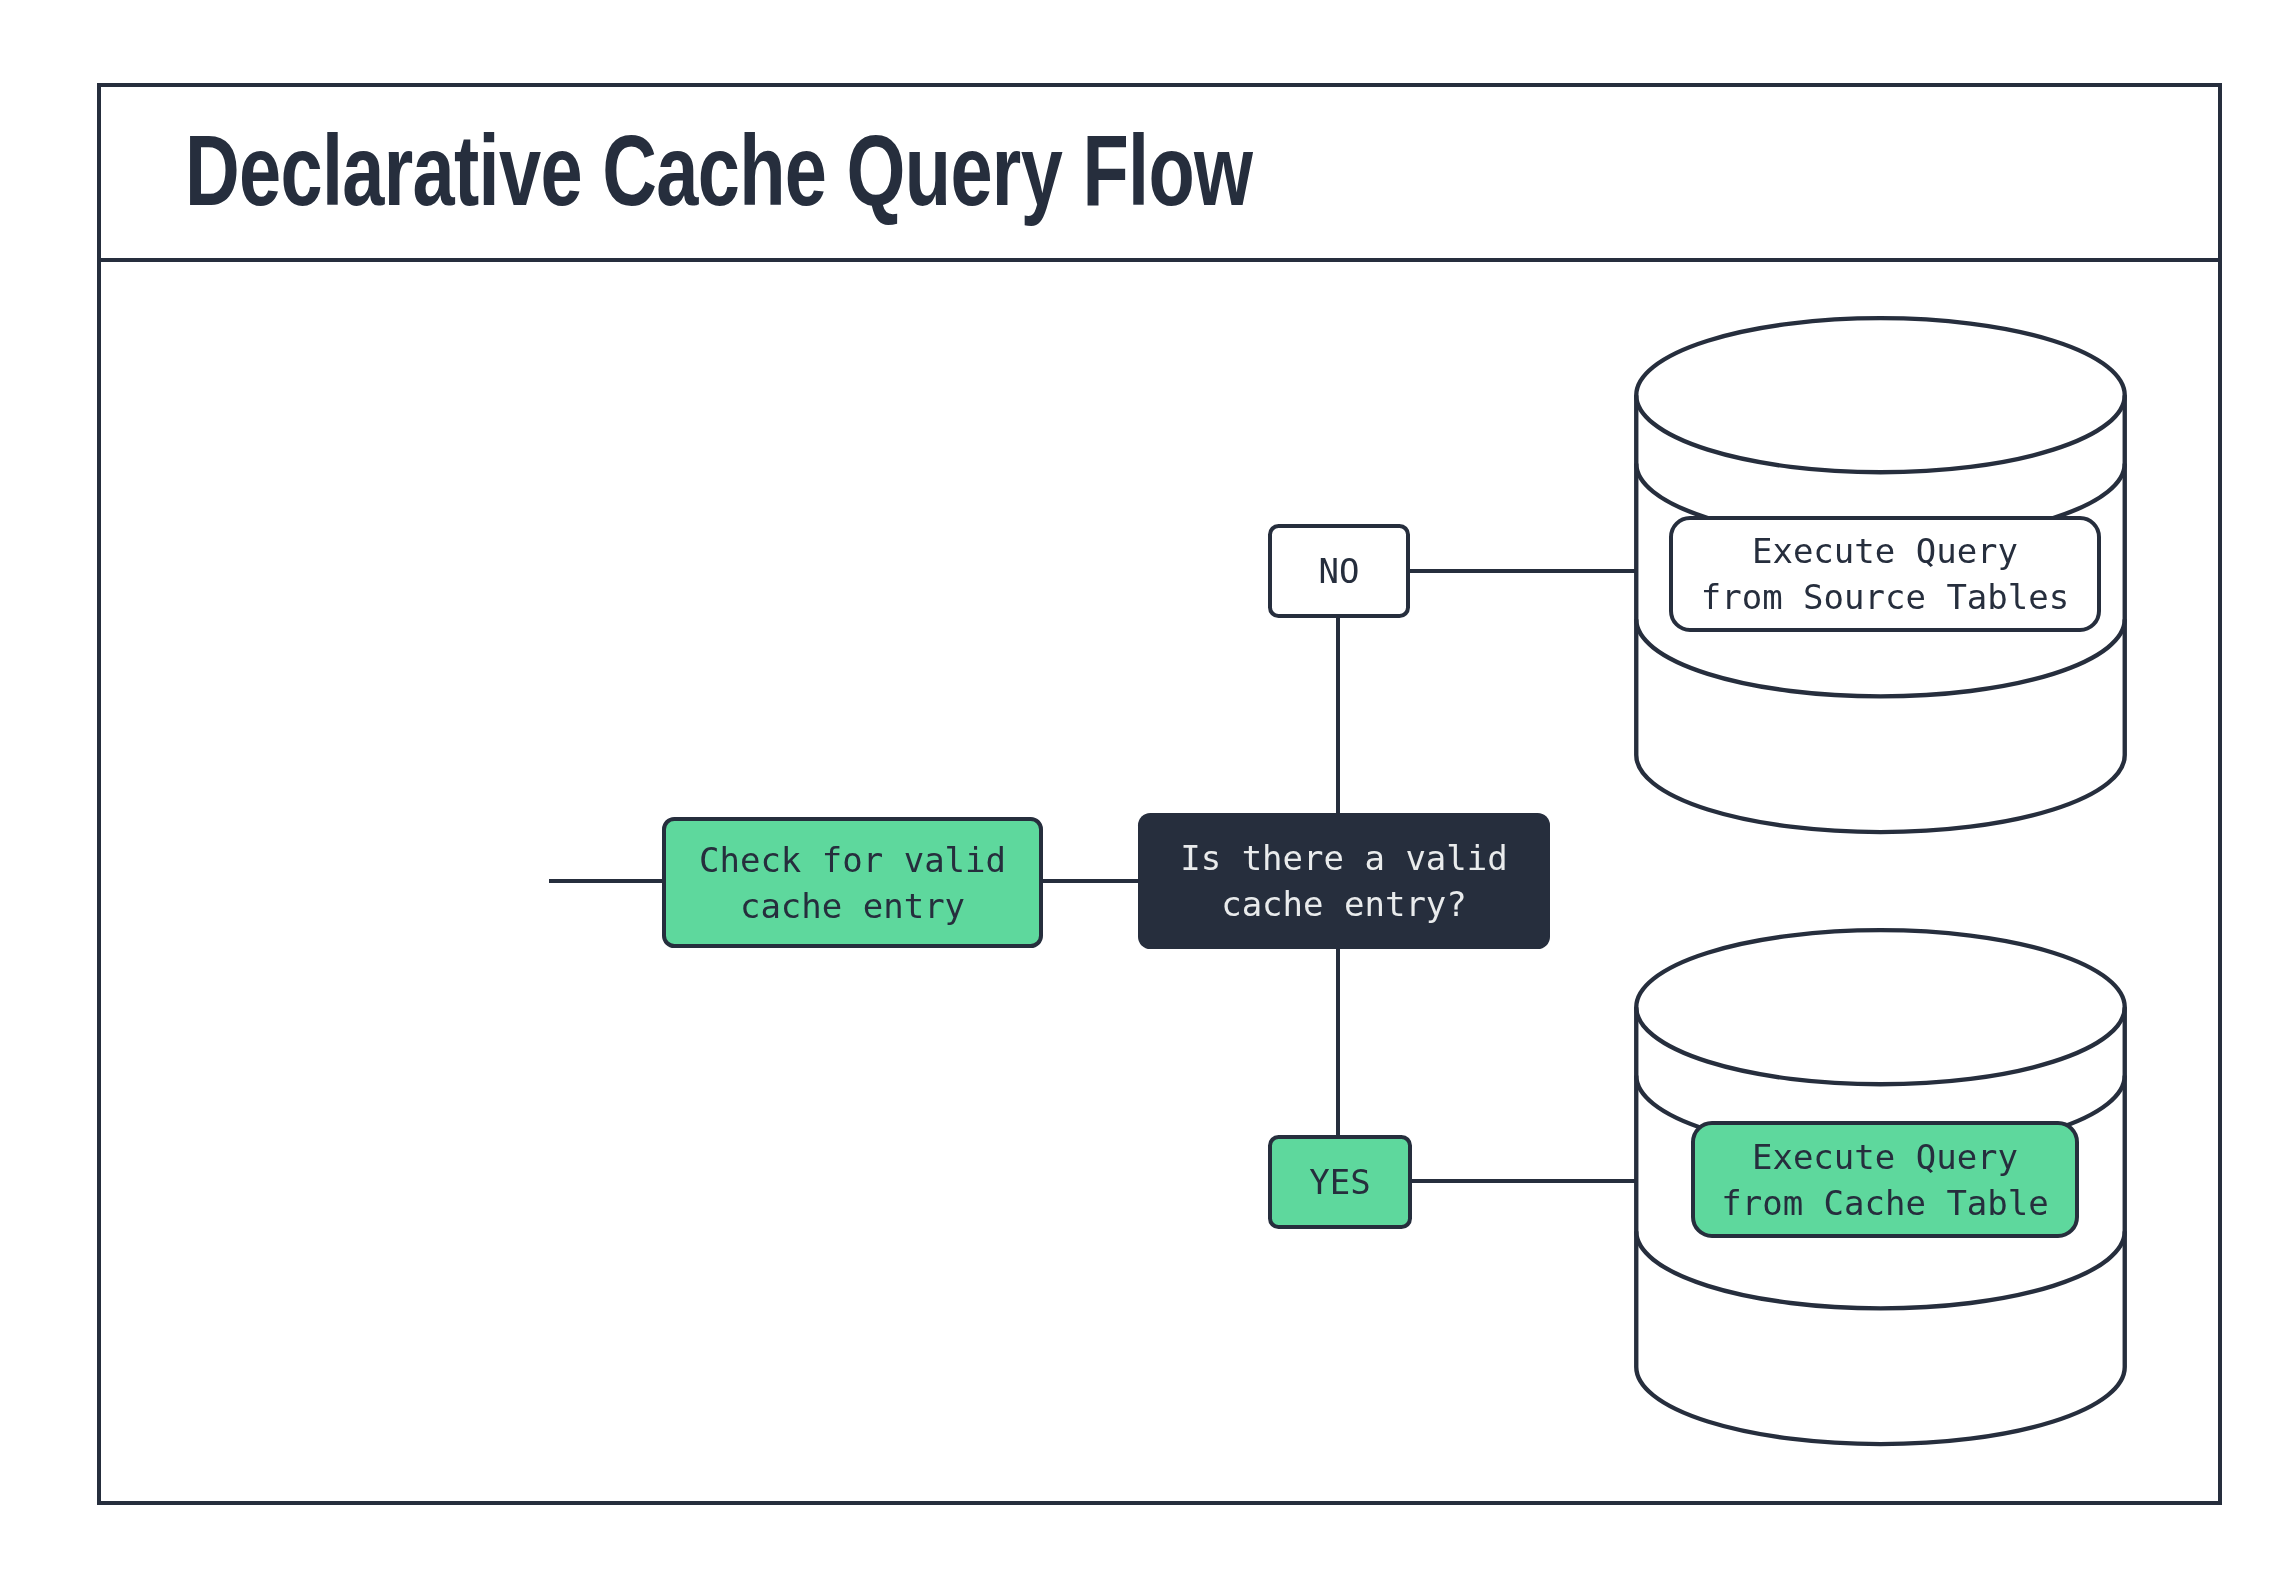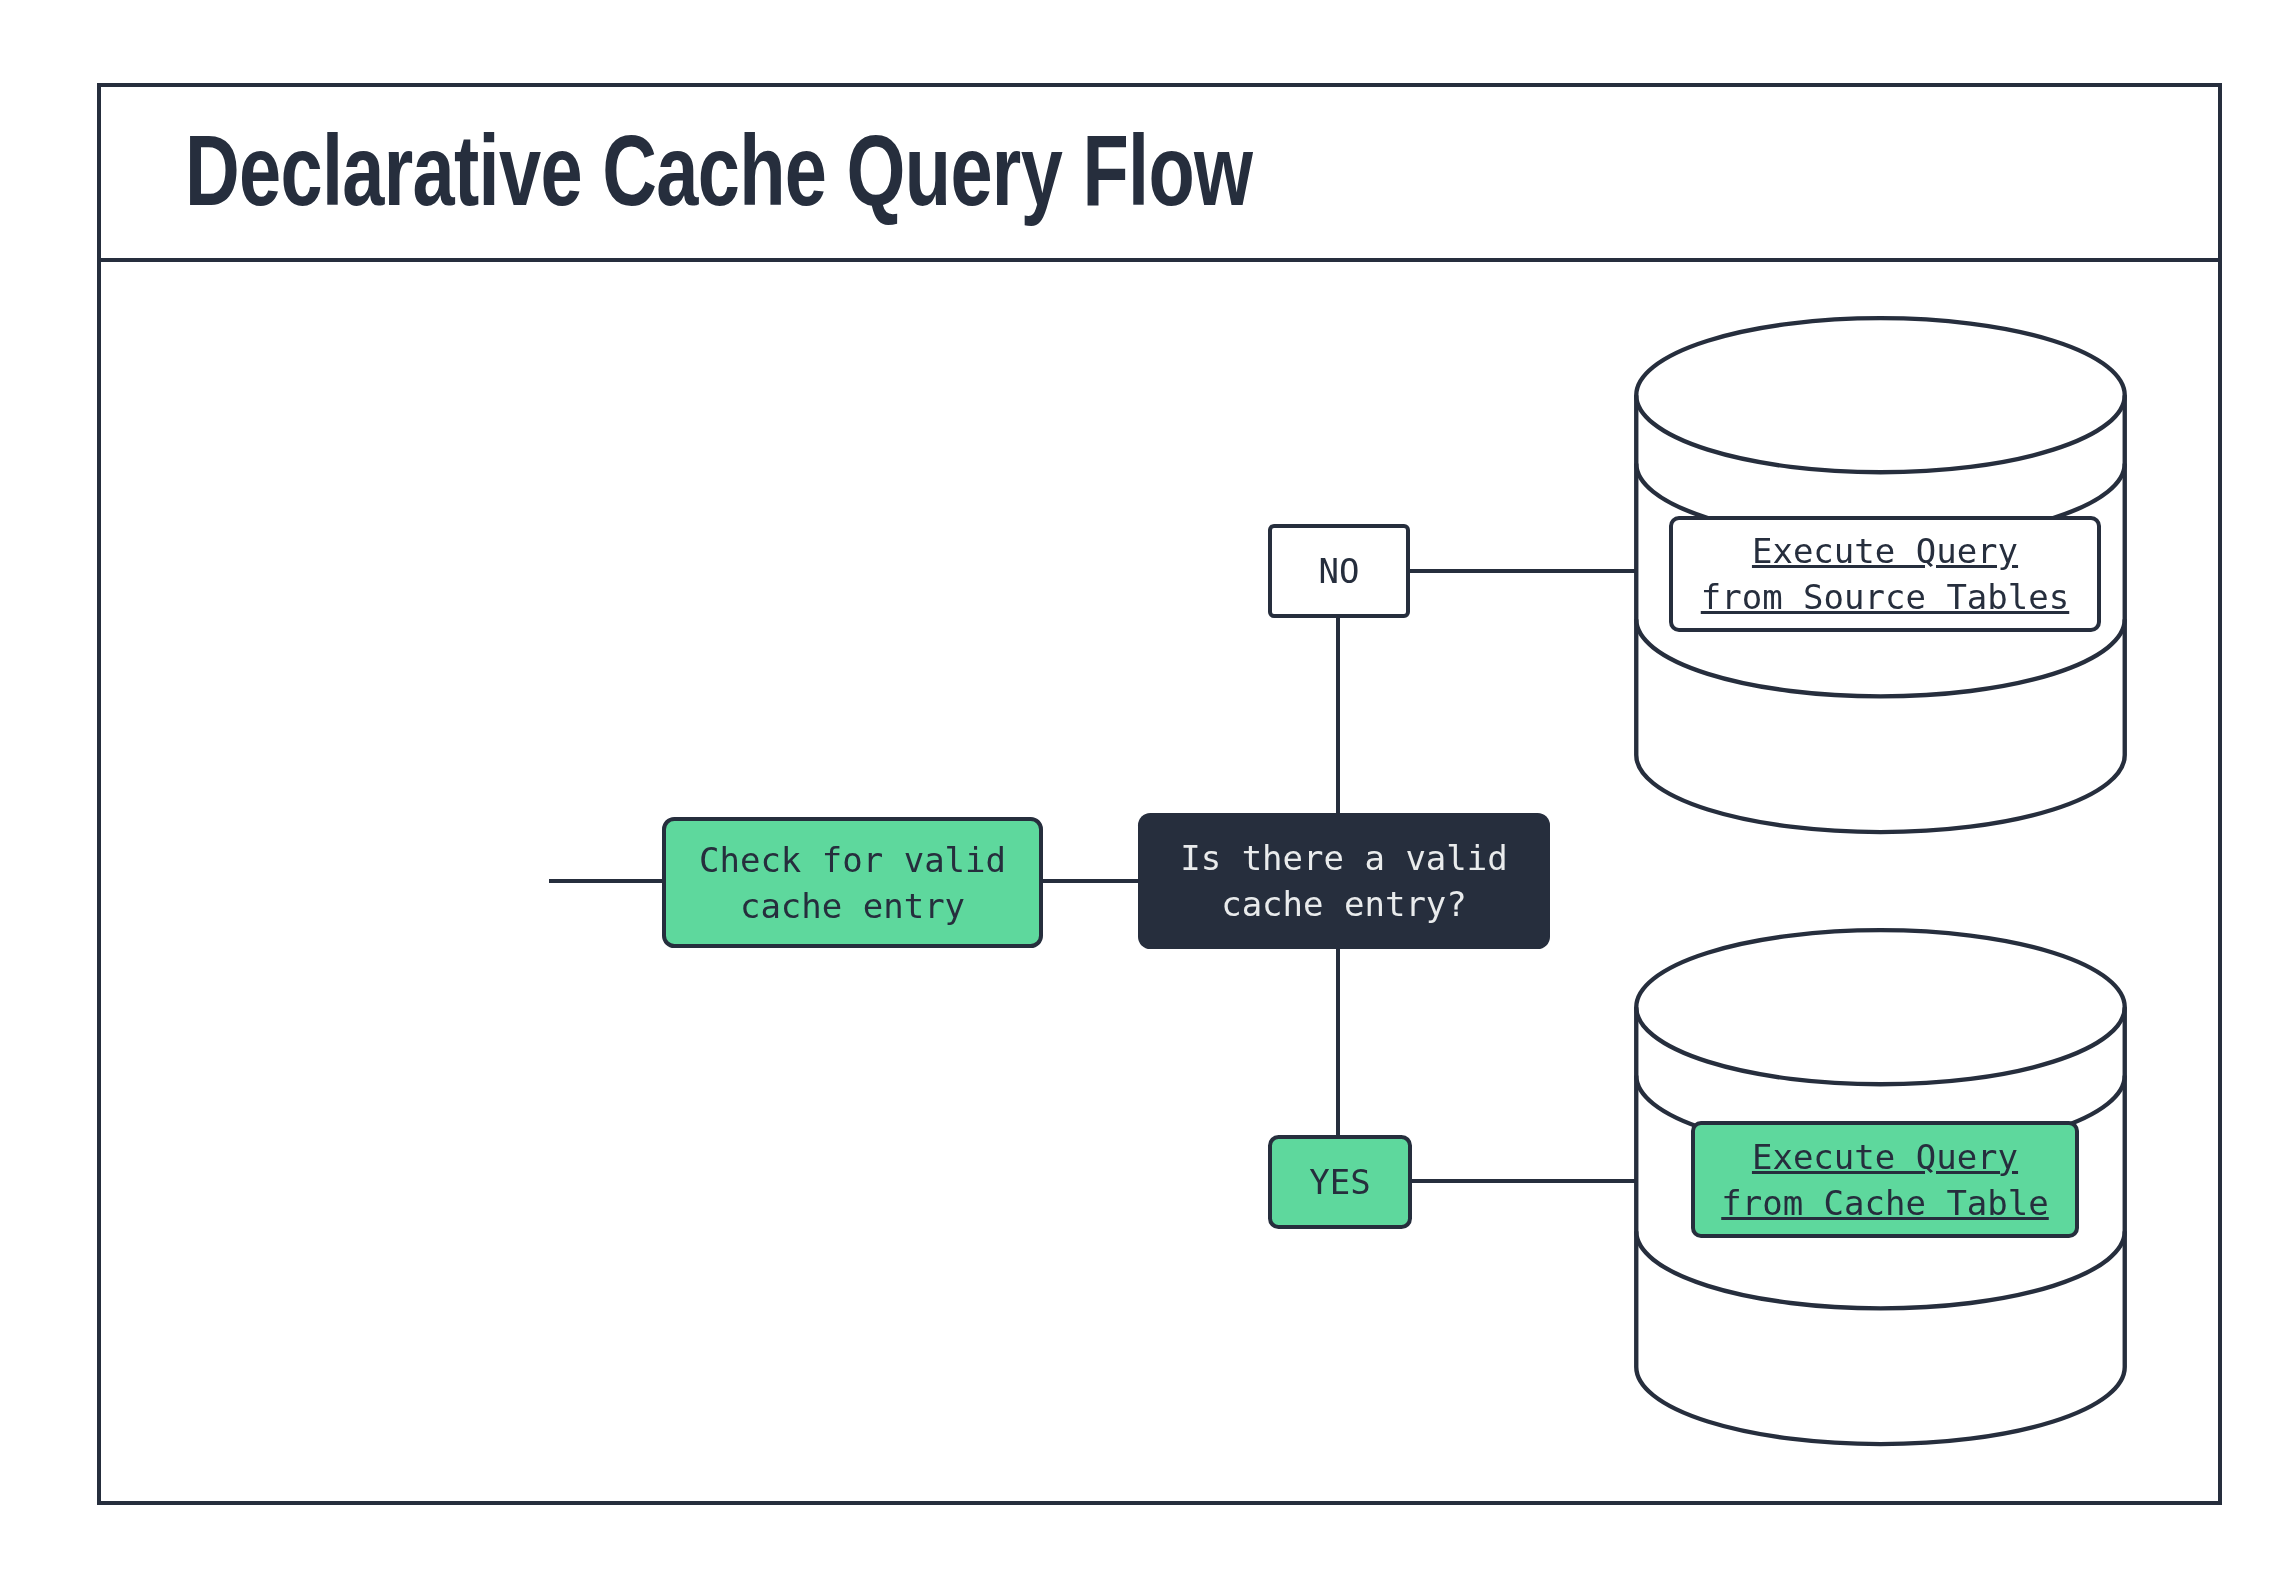--- a/index.html
+++ b/index.html
@@ -41,21 +41,21 @@
     position: absolute; z-index: 3;
     display: flex; align-items: center; justify-content: center;
     font-family: "DejaVu Sans Mono", "Liberation Mono", monospace;
     font-size: 34px; line-height: 46px; text-align: center;
     white-space: pre-line; border-radius: 12.3px;
   }
   .node--navy  { background: #262e3d; color: #e9ebec; }
   .node--green { background: #5ed89d; color: #262e3d; border: 4.4px solid #262e3d; }
   .node--white { background: #ffffff; color: #262e3d; border: 4.4px solid #262e3d; }
   .node--small { border-radius: 10.5px; }
-  .node--inner { border-radius: 10px; z-index: 4; text-decoration: underline; }
+  .node--inner { border-radius: 21px; z-index: 4; }
 </style>
 </head>
 <body>
 
 <div class="stage">
 
   <div class="frame"></div>
   <div class="header-divider"></div>
   <div class="title">Declarative Cache Query Flow</div>
 
@@ -84,21 +84,21 @@
     <use href="#db-cyl"></use>
   </svg>
 
 
   <div class="node node--green" style="left:650px; top:817px; width:381px; height:131px;">Check for valid
 cache entry</div>
 
   <div class="node node--navy" style="left:1126px; top:813px; width:412px; height:136px;">Is there a valid
 cache entry?</div>
 
-  <div class="node node--white node--small" style="left:1256px; top:524px; width:142px; height:94px;border-radius:6px;">NO</div>
+  <div class="node node--white node--small" style="left:1256px; top:524px; width:142px; height:94px;">NO</div>
 
   <div class="node node--green node--small" style="left:1256px; top:1135px; width:144px; height:94px;">YES</div>
 
   <div class="node node--white node--inner" style="left:1657px; top:516px; width:432px; height:116px;">Execute Query
 from Source Tables</div>
 
   <div class="node node--green node--inner" style="left:1679px; top:1121px; width:388px; height:117px;">Execute Query
 from Cache Table</div>
 
 </div>

